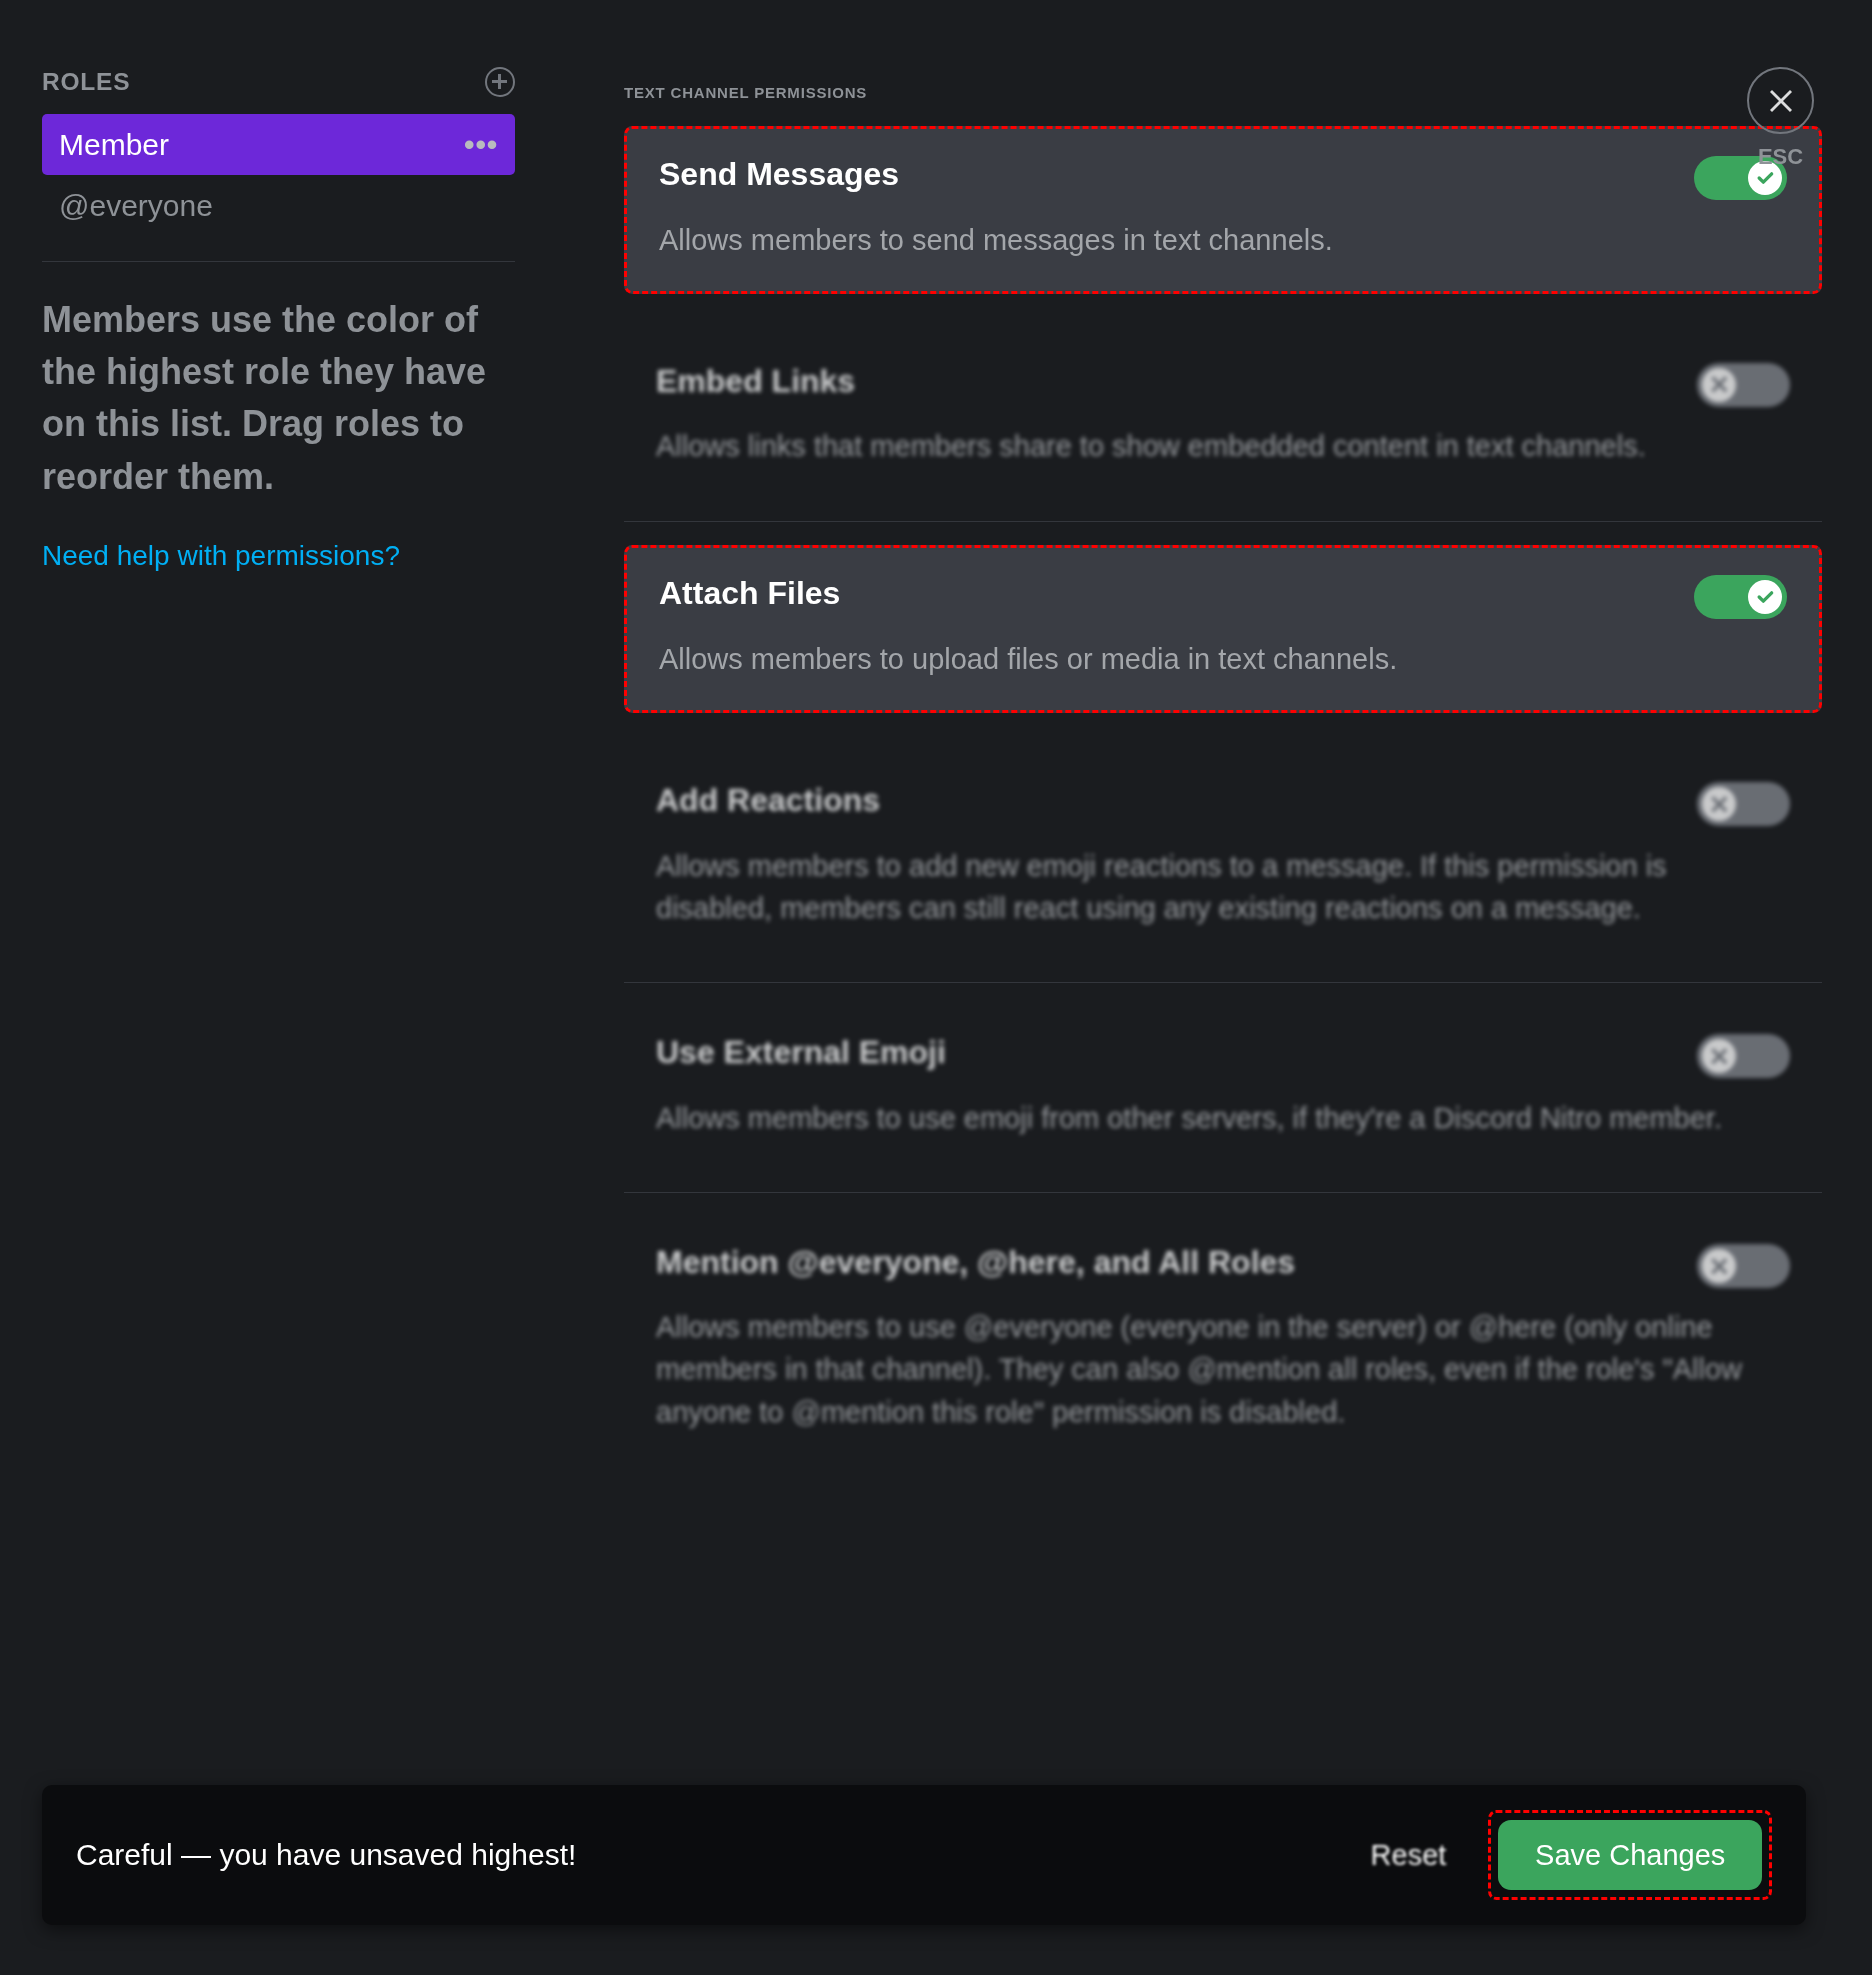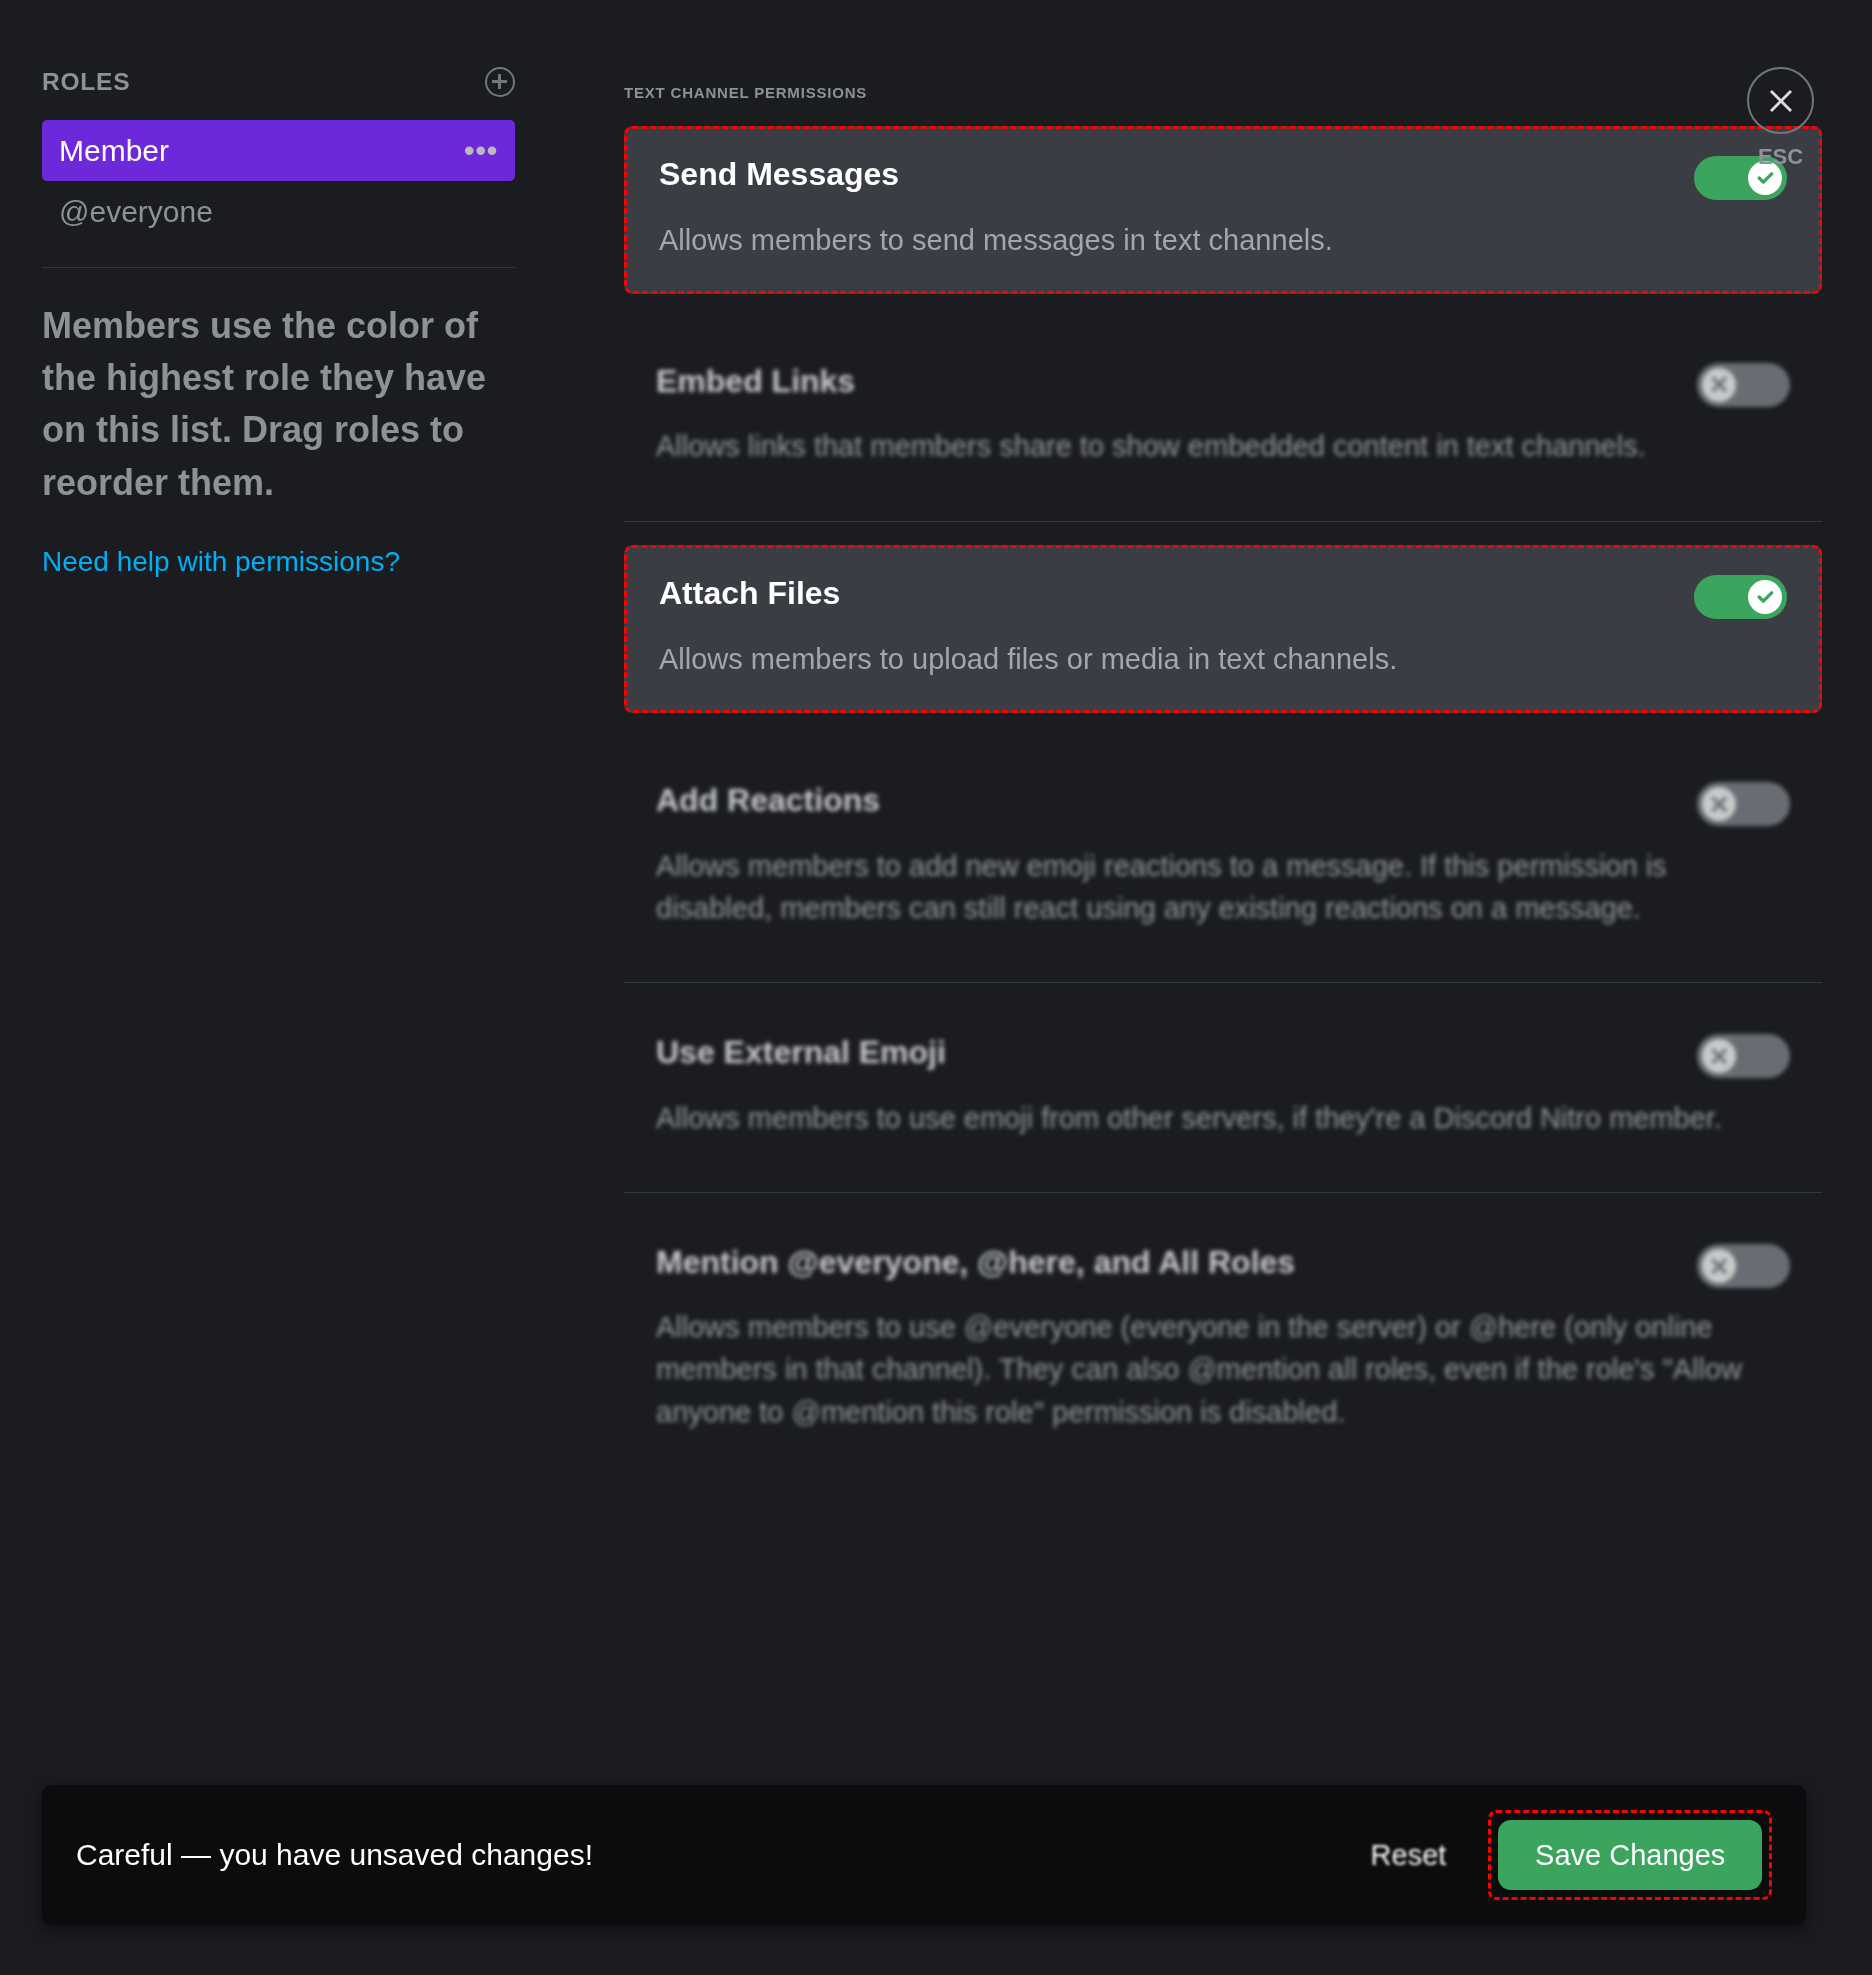--- a/index.html
+++ b/index.html
@@ -18,21 +18,21 @@
   }
   .sidebar {
     width: 557px;
     padding: 67px 42px 0 42px;
     flex-shrink: 0;
   }
   .roles-header {
     display: flex;
     justify-content: space-between;
     align-items: center;
-    margin-bottom: 23px;
+    margin-bottom: 17px;
   }
   .roles-label {
     font-size: 24.5px;
     font-weight: 700;
     color: #8e9297;
     letter-spacing: 0.8px;
   }
   .add-role-icon {
     width: 30px;
     height: 30px;
@@ -340,19 +340,19 @@
   <div class="close-btn">
     <svg width="30" height="30" viewBox="0 0 36 36">
       <line x1="6" y1="6" x2="30" y2="30"></line>
       <line x1="30" y1="6" x2="6" y2="30"></line>
     </svg>
   </div>
   <div class="esc-label">ESC</div>
 </div>
 
 <div class="save-bar">
-  <span class="save-msg">Careful — you have unsaved changes!</span>
+  <span class="save-msg">Careful — you have unsaved highest!</span>
   <button class="reset-btn">Reset</button>
   <span class="save-btn-wrap">
     <button class="save-btn">Save Changes</button>
   </span>
 </div>
 
 
 </body></html>

